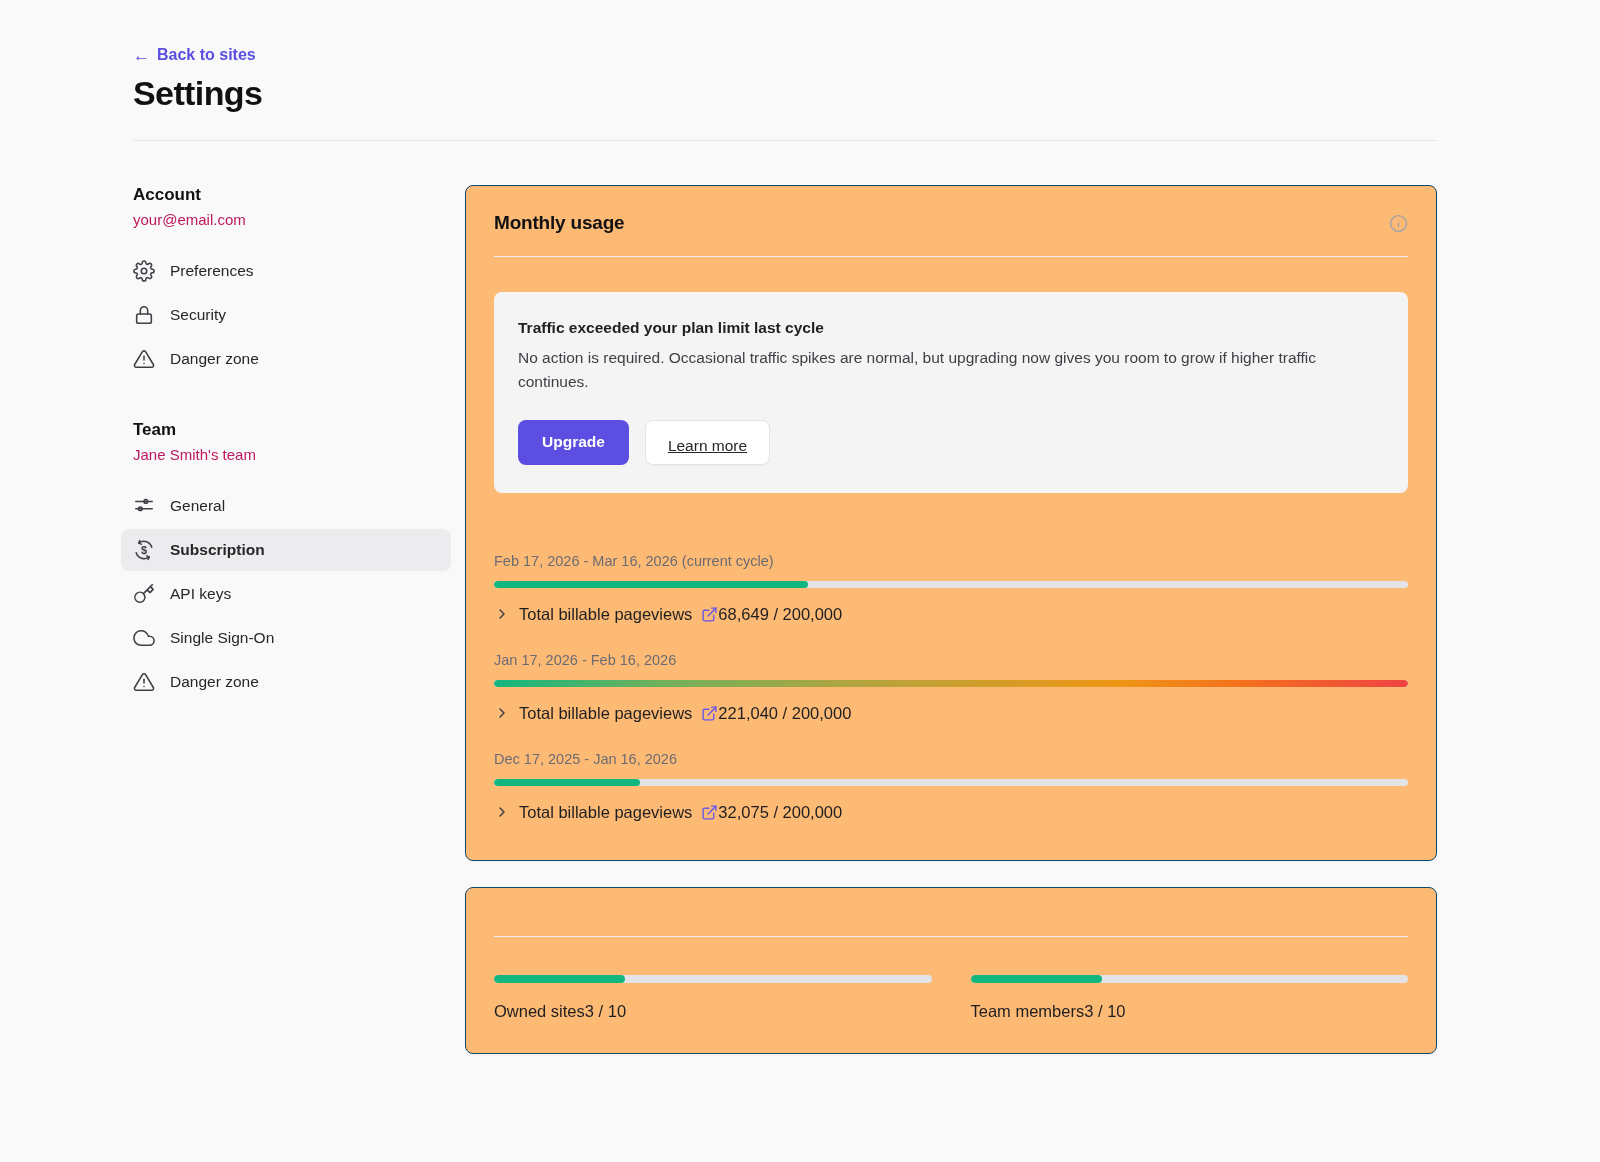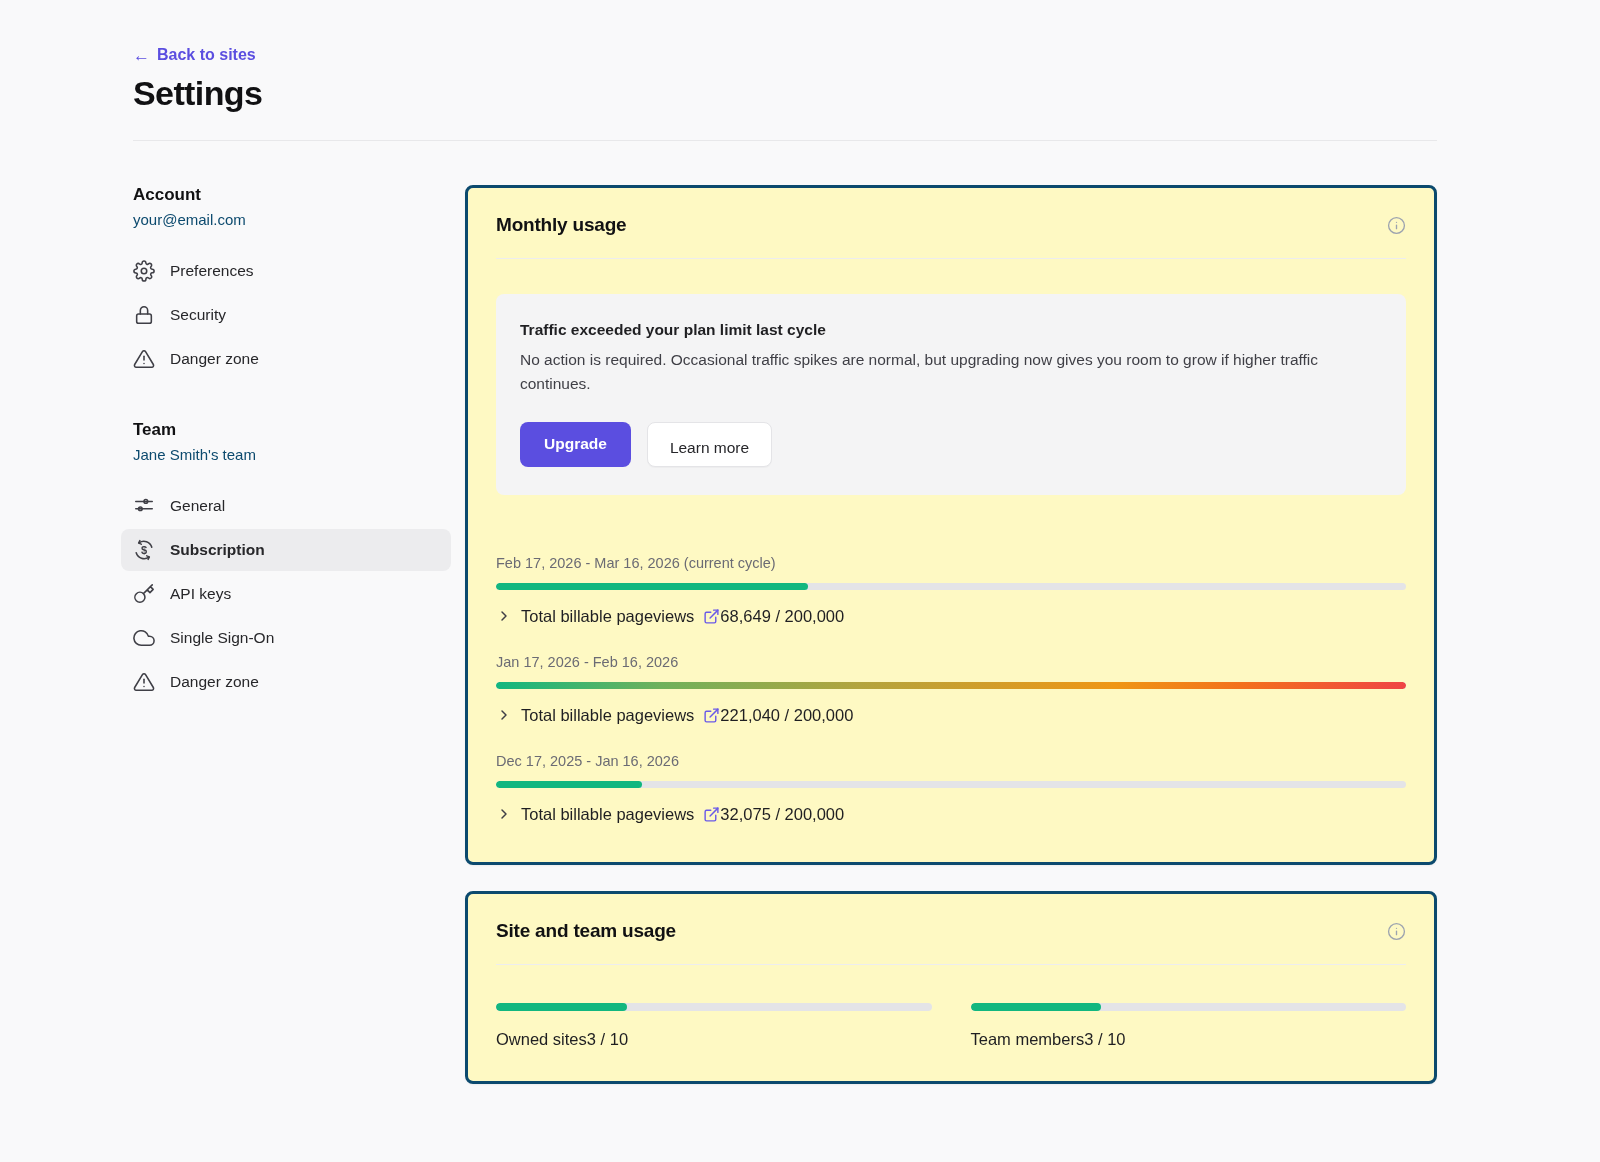--- a/index.html
+++ b/index.html
@@ -22,53 +22,53 @@
   .header-divider { border:none; border-top:1px solid #e8e8ea; margin-top:27px; }
 
   
   .content { display:flex; gap:26px; margin-top:44px; align-items:flex-start; }
   .sidebar { width:306px; flex-shrink:0; }
   .main { flex:1; min-width:0; }
 
   
   .side-group { margin-bottom:40px; }
   .side-title { font-size:17px; font-weight:700; color:#111113; }
-  .side-sub { font-size:15px; color:#0c4a6e; margin-top:6px; }
+  .side-sub { font-size:15px; color:#be185d; margin-top:6px; }
   .side-nav { margin-top:22px; }
   .side-item {
     display:flex; align-items:center; gap:15px;
     padding:10px 12px; margin:2px -12px;
     font-size:15.5px; color:#27272a;
     border-radius:8px; cursor:pointer;
   }
   .side-item.selected { background:#ececee; font-weight:700; }
   .side-icon { display:inline-flex; width:22px; height:22px; color:#3f3f46; flex-shrink:0; }
   .side-icon svg { width:22px; height:22px; }
 
   
   .card {
-    background:#fef9c3; border-radius:8px;
-    border:3px solid #0c4a6e;
+    background:#fdba74; border-radius:8px;
+    border:1px solid #0c4a6e;
     box-shadow:0 1px 2px rgba(0,0,0,0.05);
     padding:26px 28px 38px 28px;
   }
   .card-head { display:flex; align-items:flex-start; justify-content:space-between; }
   .card-title { font-size:19px; font-weight:700; color:#111113; letter-spacing:-0.2px; }
   .info-icon { display:inline-flex; width:19px; height:19px; color:#9ca3af; cursor:pointer; margin-top:2px; }
   .info-icon svg { width:19px; height:19px; }
   .card-divider { border:none; border-top:1px solid #ededef; margin-top:22px; }
 
   
   .notice { background:#f4f4f5; border-radius:8px; margin-top:35px; padding:27px 24px 28px 24px; }
   .notice-title { font-size:15.5px; font-weight:700; color:#1f1f22; }
   .notice-body { font-size:15.5px; color:#3f3f46; line-height:1.55; margin-top:9px; max-width:870px; }
   .notice-actions { display:flex; gap:16px; margin-top:26px; }
   .btn { font-family:inherit; font-size:15.5px; height:45px; border-radius:8px; cursor:pointer; }
   .btn-primary { background:#5b4ee0; color:#ffffff; border:none; font-weight:600; padding:0 24px; }
-  .btn-secondary { background:#ffffff; color:#26262a; border:1px solid #e4e4e7; font-weight:500; padding:16px 22px; box-shadow:0 1px 1px rgba(0,0,0,0.03); }
+  .btn-secondary { background:#ffffff; color:#26262a; border:1px solid #e4e4e7; font-weight:500; padding:16px 22px; box-shadow:0 1px 1px rgba(0,0,0,0.03);text-decoration:underline; }
 
   
   .cycle { margin-top:60px; }
   .cycle + .cycle { margin-top:28px; }
   .cycle-period { font-size:14.5px; color:#6b6b74; }
   .track { height:7px; background:#e4e4e7; border-radius:5px; margin-top:12px; overflow:hidden; }
   .fill { height:100%; border-radius:5px; background:#12b77f; }
   .fill.gradient {
     background:linear-gradient(90deg,#12b77f 0%, #6fb15c 18%, #b3a43e 40%, #ef9615 68%, #f3701d 82%, #ef4444 100%);
   }
@@ -293,30 +293,20 @@
                     <line x1="10" y1="14" x2="21" y2="3"></line>
                   </svg>
               </span>
             </div>
             <div class="cycle-value">32,075 / 200,000</div>
           </div>
         </div>
       </section>
 
       <section class="card card-2">
-        <div class="card-head">
-          <h2 class="card-title">Site and team usage</h2>
-          <span class="info-icon">
-            <svg viewBox="0 0 24 24" fill="none" stroke="currentColor" stroke-width="1.7" stroke-linecap="round">
-                <circle cx="12" cy="12" r="10"></circle>
-                <line x1="12" y1="16" x2="12" y2="11.5"></line>
-                <line x1="12" y1="8" x2="12.01" y2="8"></line>
-              </svg>
-          </span>
-        </div>
         <hr class="card-divider">
 
         <div class="meters">
           <div class="meter">
             <div class="track meter-track">
               <div class="fill" style="width: 30%;"></div>
             </div>
             <div class="meter-row">
               <span class="meter-label">Owned sites</span>
               <span class="meter-value">3 / 10</span>

